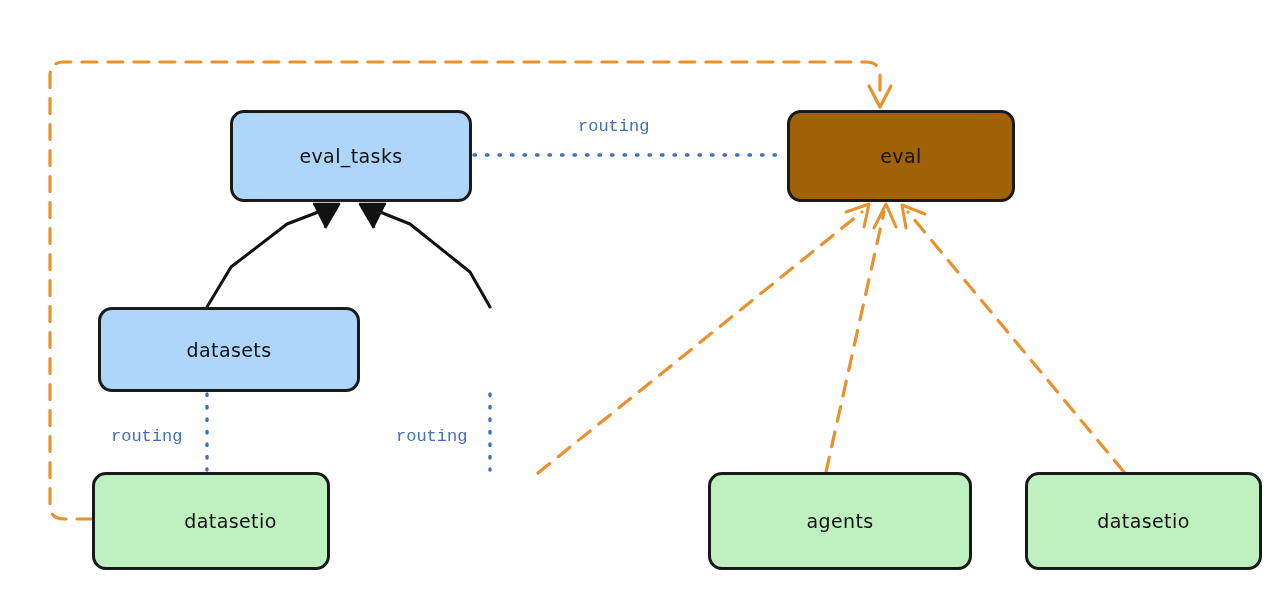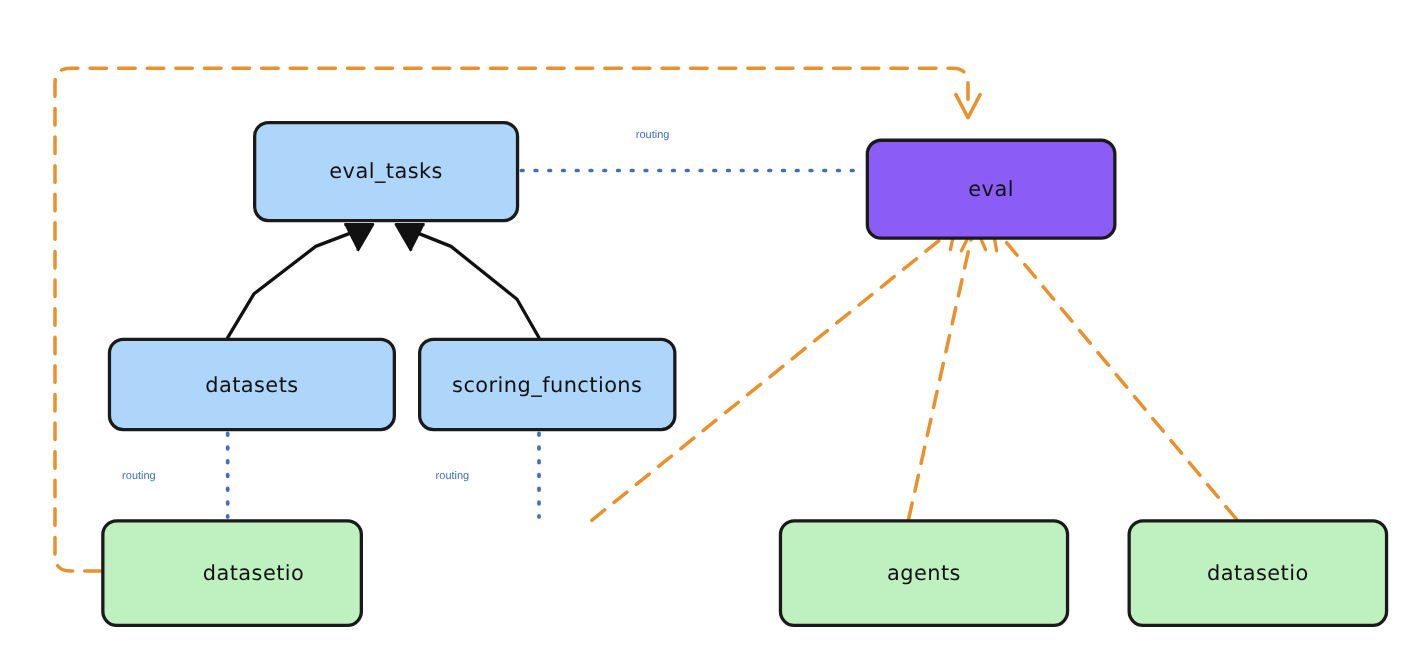--- a/index.html
+++ b/index.html
@@ -37,22 +37,22 @@
   .node-label {
     font-family: "DejaVu Sans", sans-serif;
     font-size: 19px;
     color: #111111;
     letter-spacing: 0.4px;
     white-space: nowrap;
     user-select: none;
   }
   .edge-label {
     position: absolute;
-    font-family: Liberation Sans, sans-serif;
-    font-size: 10px;
+    font-family: Liberation Mono, monospace;
+    font-size: 17px;
     color: #3f6fbe;
     white-space: nowrap;
     z-index: 4;
     user-select: none;
   }
 </style>
 </head>
 <body>
 
 <div id="canvas" style="background: rgb(255, 255, 255);">
@@ -82,28 +82,25 @@
     <path d="M 826,472 L 884,212" fill="none" stroke="#e8912d" stroke-width="3.2" stroke-dasharray="15 11" stroke-linecap="round"></path>
     <path d="M 874,228 L 886,204 L 896,227" fill="none" stroke="#e8912d" stroke-width="3" stroke-linecap="round" stroke-linejoin="round"></path>
 
     <path d="M 1124,472 L 908,212" fill="none" stroke="#e8912d" stroke-width="3.2" stroke-dasharray="15 11" stroke-linecap="round"></path>
     <path d="M 906,228 L 902,205 L 925,214" fill="none" stroke="#e8912d" stroke-width="3" stroke-linecap="round" stroke-linejoin="round"></path>
   </svg>
 
   <div class="node" id="node-eval_tasks" style="left: 230px; top: 110px; width: 242px; height: 92px; background: rgb(174, 214, 250); border-color: rgb(26, 26, 26);">
     <span class="node-label">eval_tasks</span>
   </div>
-  <div class="node" id="node-eval" style="left: 787px; top: 126px; width: 228px; height: 92px; background: #8b5cf6; border-color: rgb(26, 26, 26);">
+  <div class="node" id="node-eval" style="left: 787px; top: 110px; width: 228px; height: 92px; background: #a16207; border-color: rgb(26, 26, 26);">
     <span class="node-label">eval</span>
   </div>
   <div class="node" id="node-datasets" style="left: 98px; top: 307px; width: 262px; height: 85px; background: rgb(174, 214, 250); border-color: rgb(26, 26, 26);">
     <span class="node-label">datasets</span>
-  </div>
-  <div class="node" id="node-scoring_functions" style="left: 380px; top: 307px; width: 235px; height: 85px; background: rgb(174, 214, 250); border-color: rgb(26, 26, 26);">
-    <span class="node-label">scoring_functions</span>
   </div>
   <div class="node" id="node-datasetio" style="left: 92px; top: 472px; width: 238px; height: 98px; background: rgb(191, 240, 191); border-color: rgb(26, 26, 26); padding-left: 39px;">
     <span class="node-label">datasetio</span>
   </div>
   <div class="node" id="node-agents" style="left: 708px; top: 472px; width: 264px; height: 98px; background: rgb(191, 240, 191); border-color: rgb(26, 26, 26);">
     <span class="node-label">agents</span>
   </div>
   <div class="node" id="node-inference" style="left: 1025px; top: 472px; width: 237px; height: 98px; background: rgb(191, 240, 191); border-color: rgb(26, 26, 26);">
     <span class="node-label">datasetio</span>
   </div>

